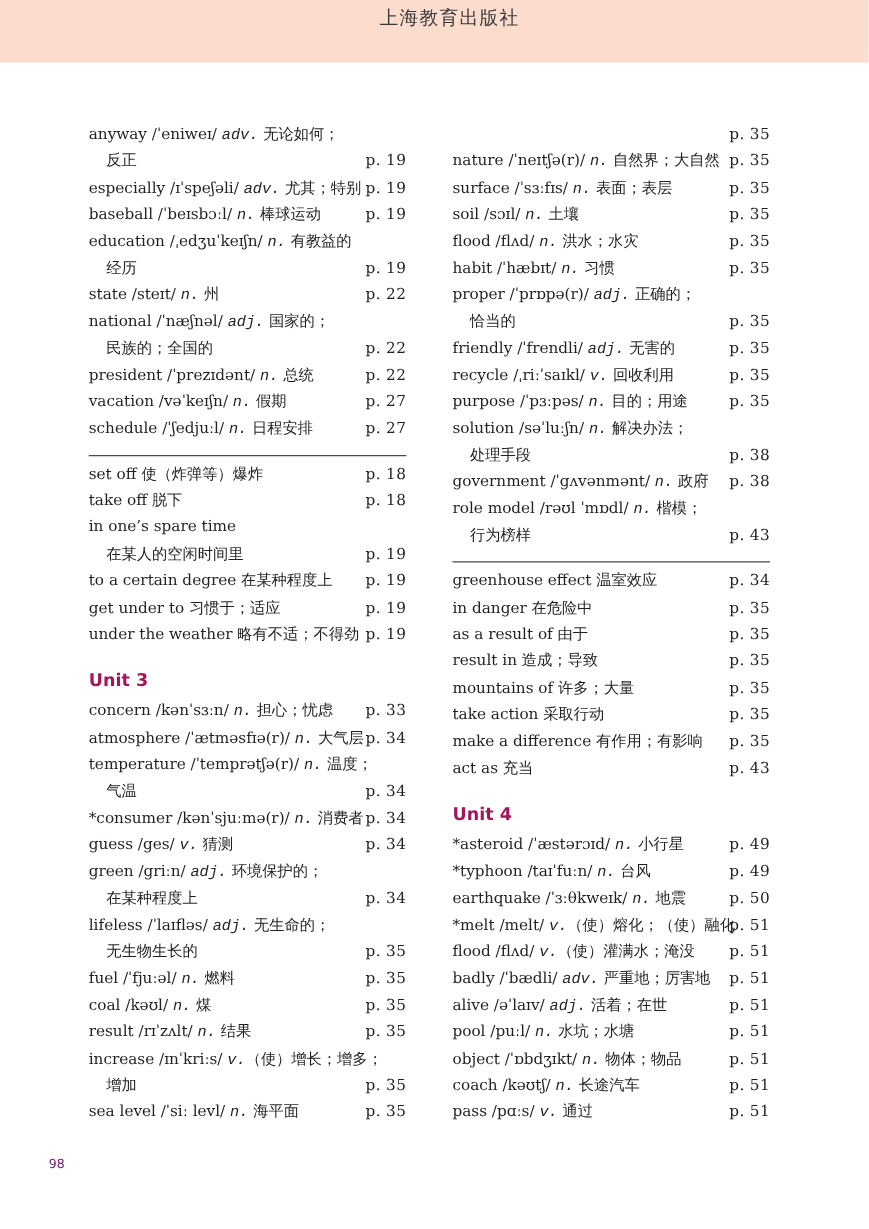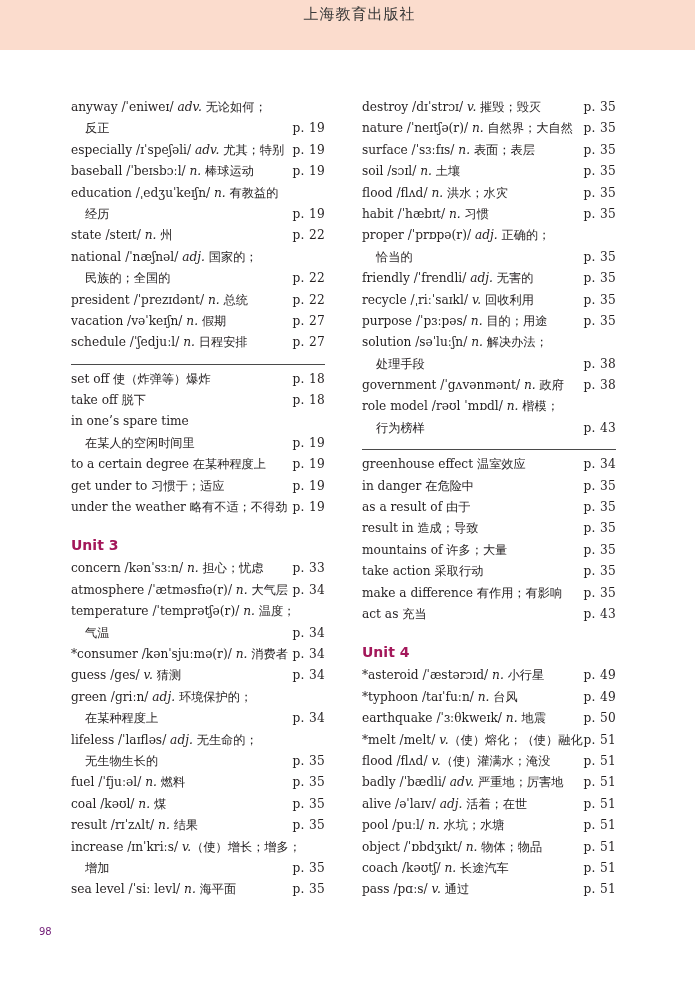--- a/index.html
+++ b/index.html
@@ -20,21 +20,21 @@
   .col { position: absolute; top: 97px; }
   .col-left { left: 71px; width: 254px; }
   .col-right { left: 362px; width: 254px; }
   .row {
     position: relative; height: 21.4px; line-height: 21.4px;
     font-size: 12.2px; white-space: nowrap;
   }
   .row .term { position: absolute; left: 0; }
   .row.indent .term { left: 14px; }
   .row .page { position: absolute; right: 0; letter-spacing: 0.3px; }
-  .row i { font-style: italic; }
+  .row i { font-style: italic; font-family: Liberation Mono, monospace; }
   .divider { height: 0; border-top: 1.4px solid #4a4a4a; margin: 10px 0 4px 0; }
   .gap { height: 12px; }
   .unit-title {
     font-family: "DejaVu Sans", "Liberation Sans", sans-serif; font-weight: bold;
     color: #a3175a; font-size: 14px; height: 28px; line-height: 30px;
   }
   .page-num {
     position: absolute; left: 39px; top: 926px; font-size: 10px;
     font-family: "DejaVu Sans", "Liberation Sans", sans-serif; color: #701a75;
   }
@@ -194,21 +194,20 @@
       <div class="row">
         <span class="term">sea level /ˈsiː levl/ <i>n.</i> 海平面</span>
         <span class="page">p. 35</span>
       </div>
     </div>
 </div>
 
 <div class="col col-right">
   <div>
       <div class="row">
-        <span class="term">destroy /dɪˈstrɔɪ/ <i>v.</i> 摧毁；毁灭</span>
         <span class="page">p. 35</span>
       </div>
       <div class="row">
         <span class="term">nature /ˈneɪtʃə(r)/ <i>n.</i> 自然界；大自然</span>
         <span class="page">p. 35</span>
       </div>
       <div class="row">
         <span class="term">surface /ˈsɜːfɪs/ <i>n.</i> 表面；表层</span>
         <span class="page">p. 35</span>
       </div>

